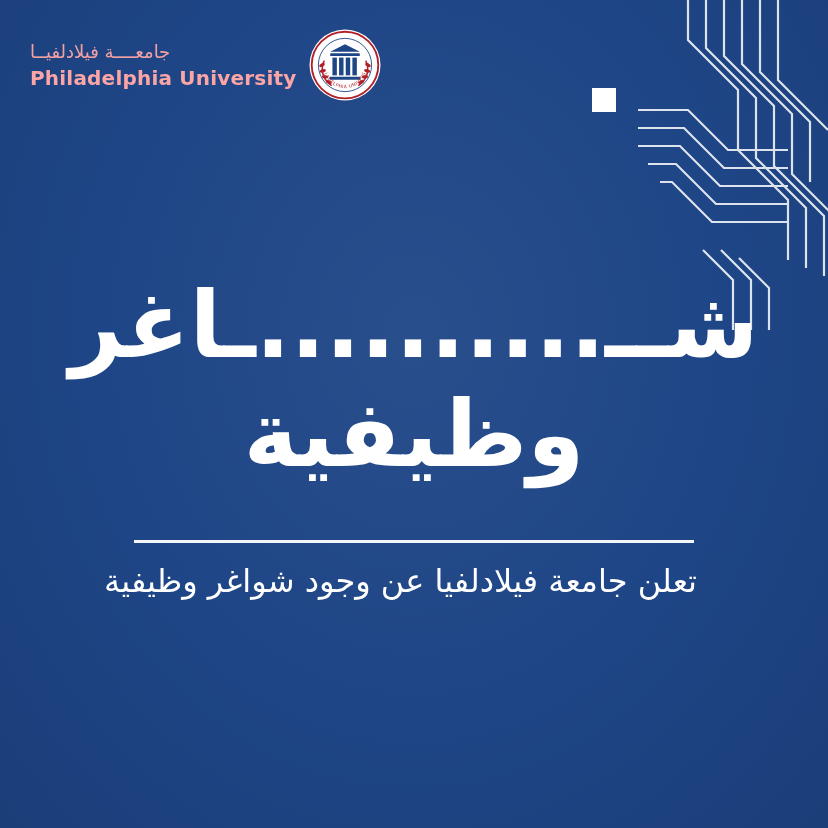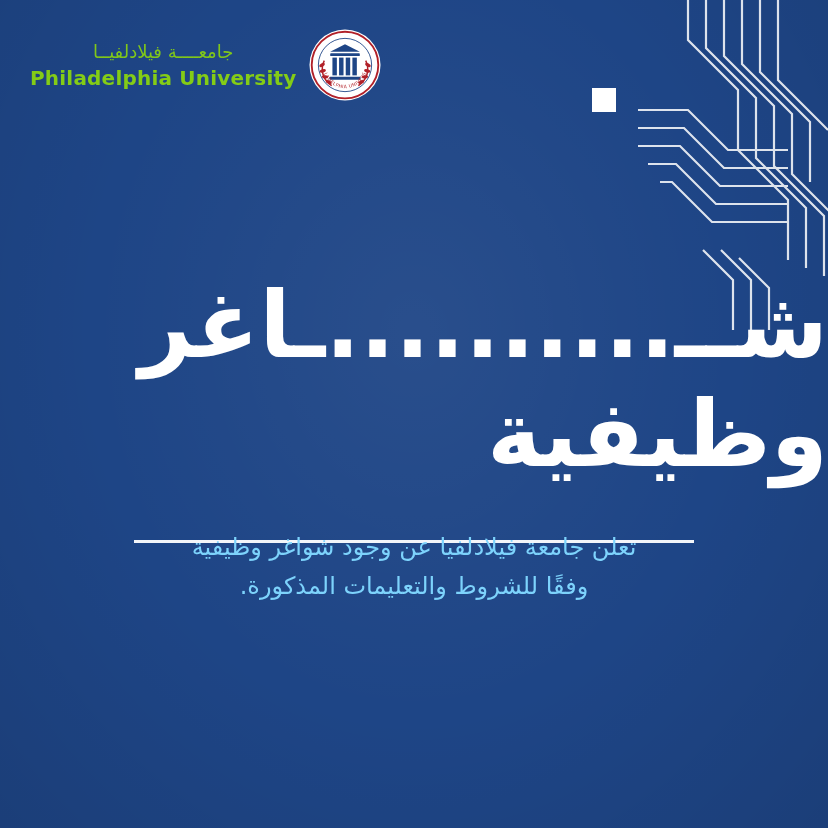--- a/index.html
+++ b/index.html
@@ -62,23 +62,23 @@
   }
   .logo-mark {
     width: 74px;
     height: 74px;
     flex: 0 0 74px;
     position: relative;
   }
   .logo-text {
     display: flex;
     flex-direction: column;
-    align-items: center;
+    align-items: flex-start;
     line-height: 1;
-    color: #84cc16;
+    color: #fca5a5;
   }
   .logo-ar {
     font-size: 18px;
     letter-spacing: 1px;
     margin-bottom: 7px;
     direction: rtl;
     white-space: nowrap;
     opacity: 0.97;
   }
   .logo-en {
@@ -87,20 +87,21 @@
     letter-spacing: 0.2px;
     white-space: nowrap;
   }
 
   
   .headline {
     position: absolute;
     top: 272px;
     left: 0;
     right: 0;
+    text-align: center;
     color: #ffffff;
     z-index: 2;
   }
   .headline-line {
     font-size: 92px;
     font-weight: bold;
     line-height: 1.18;
     letter-spacing: -1px;
     white-space: nowrap;
   }
@@ -114,27 +115,27 @@
     width: 560px;
     height: 3px;
     background: #ffffff;
     z-index: 2;
     opacity: 0.95;
   }
 
   
   .subtext {
     position: absolute;
-    top: 528px;
+    top: 556px;
     left: 50%;
     transform: translateX(-50%);
     width: 566px;
     text-align: center;
-    color: #7dd3fc;
-    font-size: 24px;
+    color: #ffffff;
+    font-size: 32px;
     line-height: 1.62;
     z-index: 2;
   }
   .subtext div {
     white-space: nowrap;
   }
 </style>
 </head>
 <body>
 
@@ -210,16 +211,15 @@
 
   <div class="headline">
     <div class="headline-line">شــ..........ـاغر</div>
     <div class="headline-line">وظيفية</div>
   </div>
 
   <div class="divider"></div>
 
   <div class="subtext">
     <div>تعلن جامعة فيلادلفيا عن وجود شواغر وظيفية</div>
-    <div>وفقًا للشروط والتعليمات المذكورة.</div>
   </div>
 
 </div>
 
 </body></html>

